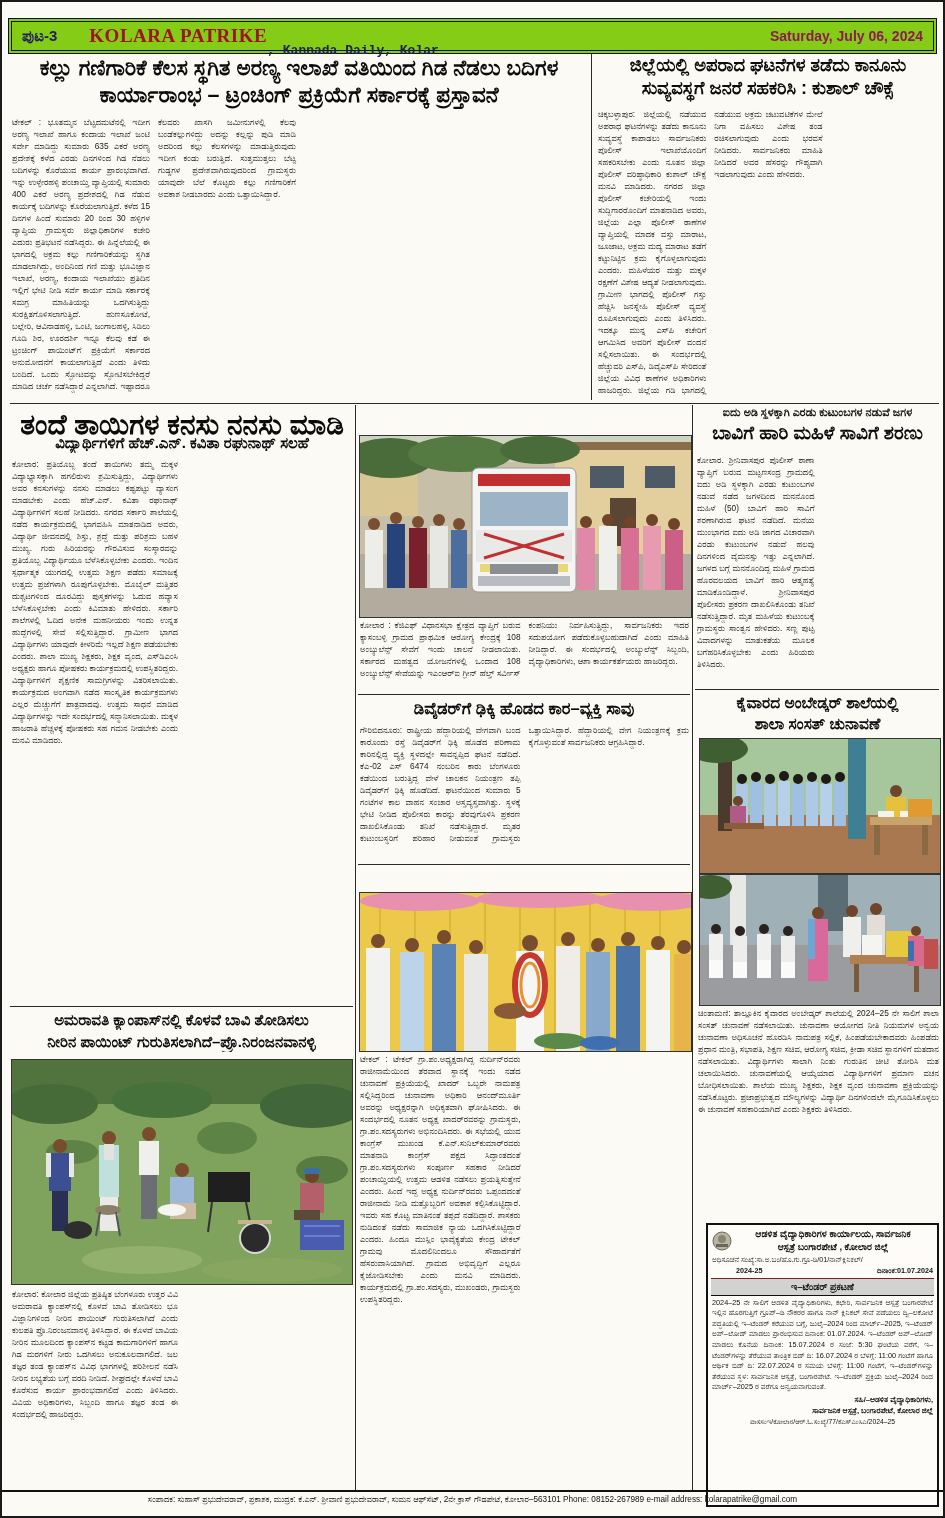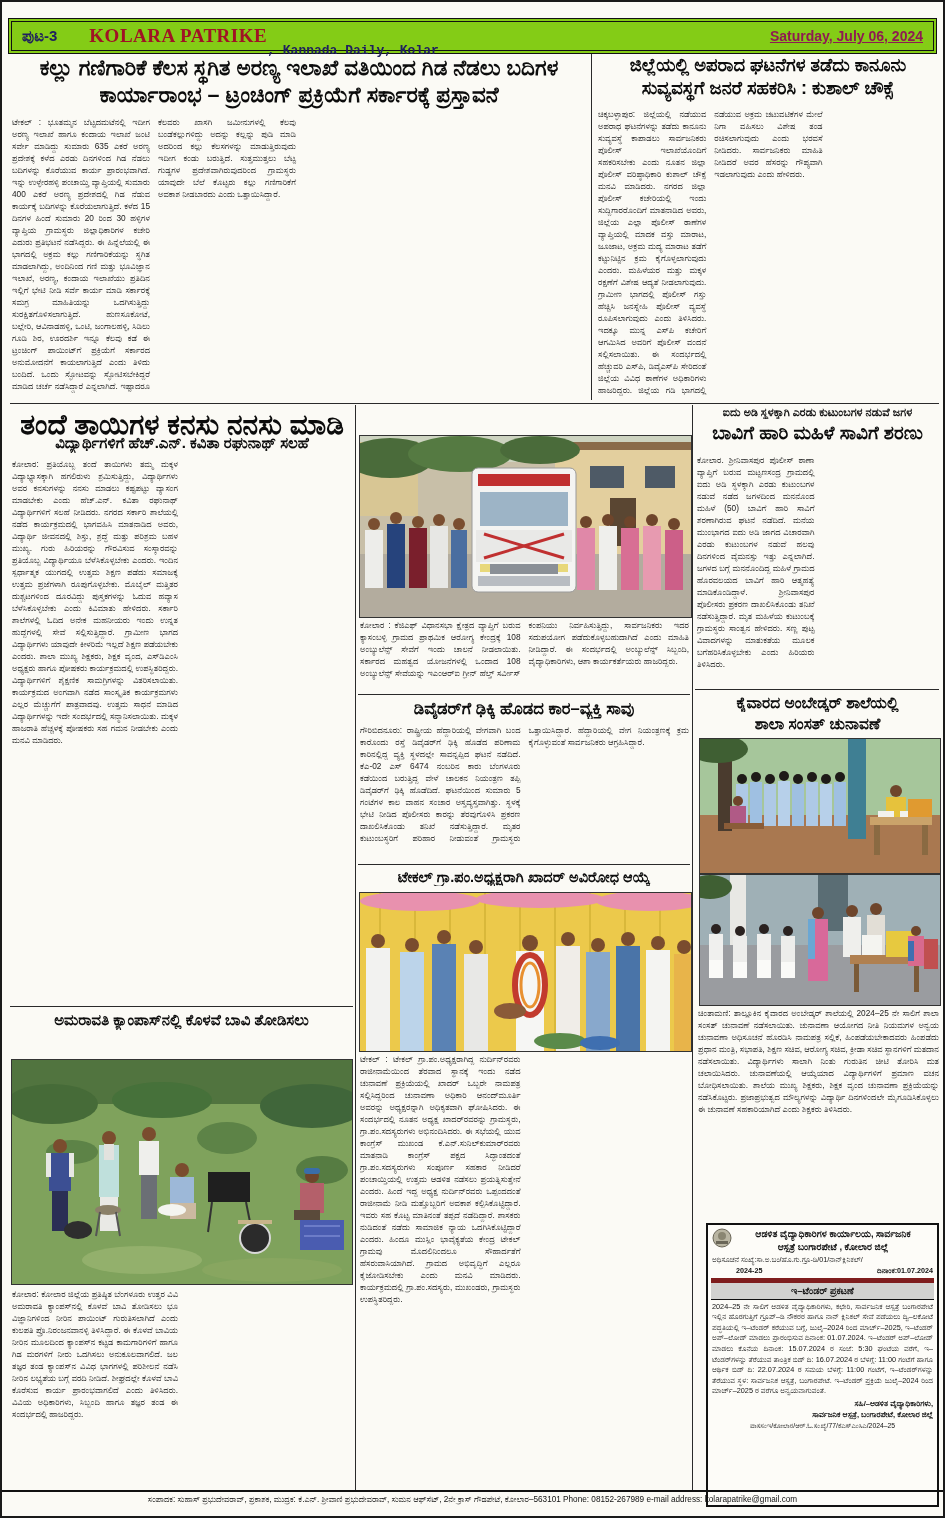--- a/index.html
+++ b/index.html
@@ -8,21 +8,21 @@
   .page{position:absolute;left:0;top:0;width:941px;height:1514px;border:2px solid #1a1a1a;
         background:#fbfaf5;overflow:hidden;}
   .abs{position:absolute;overflow:hidden;}
   
   .masthead-outer{position:absolute;left:6px;top:16px;width:927px;height:34px;border:1px solid #111;background:#84cc16;}
   .masthead-inner{position:absolute;left:2px;top:2px;right:2px;bottom:2px;border:1px solid #111;
         display:flex;align-items:center;padding:0 10px;box-sizing:border-box;}
   .pg-label{font-weight:bold;font-size:15px;color:#20205e;}
   .mh-title{font-family:"Liberation Serif","DejaVu Serif",serif;font-weight:bold;font-size:19px;color:#a01325;margin-left:32px;letter-spacing:.5px;}
   .mh-suffix{font-family:Liberation Mono, monospace;font-weight:bold;font-size:13px;color:#20205e;margin-top:28px;}
-  .mh-date{margin-left:auto;font-weight:bold;font-size:14px;color:#8f1a52;text-decoration:underline;}
+  .mh-date{margin-left:auto;font-weight:bold;font-size:14px;color:#8f1a52;}
   
   .hl{font-weight:bold;text-align:center;color:#0c0c0c;line-height:1.25;}
   .hl-xl{font-size:21.5px;}
   .hl-lg{font-size:18px;}
   .hl-md{font-size:16.5px;}
   .hl-sm{font-size:15px;}
   .kicker{font-weight:bold;text-align:center;font-size:11px;}
   
   .bodytxt{font-size:8.3px;line-height:1.45;text-align:justify;color:#222;
            column-gap:8px;column-fill:auto;word-break:break-word;}
@@ -30,25 +30,25 @@
   
   .vr{position:absolute;width:1px;background:#2a2a2a;}
   .hr{position:absolute;height:1px;background:#2a2a2a;}
   .hr2{position:absolute;height:2px;background:#111;}
   
   .photo{position:absolute;border:1px solid #333;background:#cfcabb;overflow:hidden;}
   .photo svg{display:block;}
   
   .tender{position:absolute;left:704px;top:1221px;width:233px;height:284px;border:2px solid #111;
           background:#fdfcf8;box-sizing:border-box;padding:3px 4px;font-size:7.4px;line-height:1.45;}
-  .tender-head{display:flex;align-items:flex-start;gap:1px;}
+  .tender-head{display:flex;align-items:center;gap:1px;}
   .tender-org{flex:1;text-align:center;font-weight:bold;font-size:9.3px;line-height:1.35;}
   .tender-ref{margin-top:2px;font-size:7.2px;}
   .tender-refrow{display:flex;justify-content:space-between;font-size:7.2px;font-weight:bold;margin-left:24px;}
-  .tender-band{margin:2px -1px;background:#d2d2d0;border-top:5px solid #7f1d1d;border-bottom:1px solid #111;
+  .tender-band{margin:2px -1px;background:#d2d2d0;border-top:1px solid #7f1d1d;border-bottom:1px solid #111;
                text-align:center;font-weight:bold;font-size:9.5px;padding:1px 0;}
   .tender-body{text-align:justify;font-size:7.3px;}
   .tender-sign{text-align:right;font-weight:bold;font-size:7.6px;line-height:1.4;margin-top:2px;}
   .tender-ref2{text-align:center;font-size:6.8px;margin-top:1px;}
   
   .footer{position:absolute;left:0;top:1493px;width:941px;text-align:center;font-size:8.2px;color:#111;}
 </style>
 </head>
 <body>
 
@@ -72,20 +72,21 @@
   <div class="vr" style="left:589px;top:52px;height:346px;"></div>
   <div class="hr" style="left:8px;top:401px;width:929px;"></div>
 
   <div class="abs hl" style="left:8px;top:405px;width:344px;font-size:28px;">ತಂದೆ ತಾಯಿಗಳ ಕನಸು ನನಸು ಮಾಡಿ</div>
   <div class="abs hl hl-sm" style="left:8px;top:432px;width:344px;">ವಿದ್ಯಾರ್ಥಿಗಳಿಗೆ ಹೆಚ್.ಎನ್. ಕವಿತಾ ರಘುನಾಥ್ ಸಲಹೆ</div>
   <div class="abs bodytxt c2" style="left:10px;top:456px;width:340px;height:544px;">ಕೋಲಾರ: ಪ್ರತಿಯೊಬ್ಬ ತಂದೆ ತಾಯಿಗಳು ತಮ್ಮ ಮಕ್ಕಳ ವಿದ್ಯಾಭ್ಯಾಸಕ್ಕಾಗಿ ಹಗಲಿರುಳು ಶ್ರಮಿಸುತ್ತಿದ್ದು, ವಿದ್ಯಾರ್ಥಿಗಳು ಅವರ ಕನಸುಗಳನ್ನು ನನಸು ಮಾಡಲು ಕಷ್ಟಪಟ್ಟು ವ್ಯಾಸಂಗ ಮಾಡಬೇಕು ಎಂದು ಹೆಚ್.ಎನ್. ಕವಿತಾ ರಘುನಾಥ್ ವಿದ್ಯಾರ್ಥಿಗಳಿಗೆ ಸಲಹೆ ನೀಡಿದರು. ನಗರದ ಸರ್ಕಾರಿ ಶಾಲೆಯಲ್ಲಿ ನಡೆದ ಕಾರ್ಯಕ್ರಮದಲ್ಲಿ ಭಾಗವಹಿಸಿ ಮಾತನಾಡಿದ ಅವರು, ವಿದ್ಯಾರ್ಥಿ ಜೀವನದಲ್ಲಿ ಶಿಸ್ತು, ಶ್ರದ್ಧೆ ಮತ್ತು ಪರಿಶ್ರಮ ಬಹಳ ಮುಖ್ಯ. ಗುರು ಹಿರಿಯರನ್ನು ಗೌರವಿಸುವ ಸಂಸ್ಕಾರವನ್ನು ಪ್ರತಿಯೊಬ್ಬ ವಿದ್ಯಾರ್ಥಿಯೂ ಬೆಳೆಸಿಕೊಳ್ಳಬೇಕು ಎಂದರು. ಇಂದಿನ ಸ್ಪರ್ಧಾತ್ಮಕ ಯುಗದಲ್ಲಿ ಉತ್ತಮ ಶಿಕ್ಷಣ ಪಡೆದು ಸಮಾಜಕ್ಕೆ ಉತ್ತಮ ಪ್ರಜೆಗಳಾಗಿ ರೂಪುಗೊಳ್ಳಬೇಕು. ಮೊಬೈಲ್ ಮತ್ತಿತರ ದುಶ್ಚಟಗಳಿಂದ ದೂರವಿದ್ದು ಪುಸ್ತಕಗಳನ್ನು ಓದುವ ಹವ್ಯಾಸ ಬೆಳೆಸಿಕೊಳ್ಳಬೇಕು ಎಂದು ಕಿವಿಮಾತು ಹೇಳಿದರು. ಸರ್ಕಾರಿ ಶಾಲೆಗಳಲ್ಲಿ ಓದಿದ ಅನೇಕ ಮಹನೀಯರು ಇಂದು ಉನ್ನತ ಹುದ್ದೆಗಳಲ್ಲಿ ಸೇವೆ ಸಲ್ಲಿಸುತ್ತಿದ್ದಾರೆ. ಗ್ರಾಮೀಣ ಭಾಗದ ವಿದ್ಯಾರ್ಥಿಗಳು ಯಾವುದೇ ಕೀಳರಿಮೆ ಇಲ್ಲದೆ ಶಿಕ್ಷಣ ಪಡೆಯಬೇಕು ಎಂದರು. ಶಾಲಾ ಮುಖ್ಯ ಶಿಕ್ಷಕರು, ಶಿಕ್ಷಕ ವೃಂದ, ಎಸ್‌ಡಿಎಂಸಿ ಅಧ್ಯಕ್ಷರು ಹಾಗೂ ಪೋಷಕರು ಕಾರ್ಯಕ್ರಮದಲ್ಲಿ ಉಪಸ್ಥಿತರಿದ್ದರು. ವಿದ್ಯಾರ್ಥಿಗಳಿಗೆ ಶೈಕ್ಷಣಿಕ ಸಾಮಗ್ರಿಗಳನ್ನು ವಿತರಿಸಲಾಯಿತು. ಕಾರ್ಯಕ್ರಮದ ಅಂಗವಾಗಿ ನಡೆದ ಸಾಂಸ್ಕೃತಿಕ ಕಾರ್ಯಕ್ರಮಗಳು ಎಲ್ಲರ ಮೆಚ್ಚುಗೆಗೆ ಪಾತ್ರವಾದವು. ಉತ್ತಮ ಸಾಧನೆ ಮಾಡಿದ ವಿದ್ಯಾರ್ಥಿಗಳನ್ನು ಇದೇ ಸಂದರ್ಭದಲ್ಲಿ ಸನ್ಮಾನಿಸಲಾಯಿತು. ಮಕ್ಕಳ ಹಾಜರಾತಿ ಹೆಚ್ಚಳಕ್ಕೆ ಪೋಷಕರು ಸಹ ಗಮನ ನೀಡಬೇಕು ಎಂದು ಮನವಿ ಮಾಡಿದರು.</div>
 
   <div class="hr" style="left:8px;top:1004px;width:343px;"></div>
 
   <div class="abs hl hl-sm" style="left:8px;top:1009px;width:343px;">ಅಮರಾವತಿ ಕ್ಯಾಂಪಾಸ್‌ನಲ್ಲಿ ಕೊಳವೆ ಬಾವಿ ತೋಡಿಸಲು</div>
+  <div class="abs hl hl-sm" style="left:8px;top:1031px;width:343px;">ನೀರಿನ ಪಾಯಿಂಟ್ ಗುರುತಿಸಲಾಗಿದೆ–ಪ್ರೊ.ನಿರಂಜನವಾನಳ್ಳಿ</div>
 
   <div class="photo" style="left:9px;top:1057px;width:340px;height:224px;" aria-label="ಅಮರಾವತಿ ಕ್ಯಾಂಪಸ್‌ನಲ್ಲಿ ನೀರಿನ ಪಾಯಿಂಟ್ ಗುರುತಿಸುತ್ತಿರುವ ಭೂ ವಿಜ್ಞಾನಿಗಳ ತಂಡ">
     <svg width="340" height="224" viewBox="0 0 340 224">
       <rect width="340" height="224" fill="#7fa25c"></rect>
       <rect x="250" y="0" width="90" height="20" fill="#cfd6c4"></rect>
       <rect x="0" y="0" width="340" height="44" fill="#51743f"></rect>
       <ellipse cx="40" cy="44" rx="46" ry="20" fill="#466b38"></ellipse>
       <ellipse cx="150" cy="40" rx="50" ry="18" fill="#46713a"></ellipse>
       <ellipse cx="300" cy="46" rx="52" ry="22" fill="#40663a"></ellipse>
       <ellipse cx="215" cy="78" rx="30" ry="16" fill="#5d8347"></ellipse>
@@ -190,21 +191,20 @@
       </g>
     </svg>
   </div>
   <div class="abs bodytxt c2" style="left:358px;top:617px;width:329px;height:72px;">ಕೋಲಾರ : ಕೆಜಿಎಫ್ ವಿಧಾನಸಭಾ ಕ್ಷೇತ್ರದ ವ್ಯಾಪ್ತಿಗೆ ಬರುವ ಕ್ಯಾಸಂಬಳ್ಳಿ ಗ್ರಾಮದ ಪ್ರಾಥಮಿಕ ಆರೋಗ್ಯ ಕೇಂದ್ರಕ್ಕೆ 108 ಅಂಬ್ಯುಲೆನ್ಸ್ ಸೇವೆಗೆ ಇಂದು ಚಾಲನೆ ನೀಡಲಾಯಿತು. ಸರ್ಕಾರದ ಮಹತ್ವದ ಯೋಜನೆಗಳಲ್ಲಿ ಒಂದಾದ 108 ಅಂಬ್ಯುಲೆನ್ಸ್ ಸೇವೆಯನ್ನು ಇಎಂಆರ್‌ಐ ಗ್ರೀನ್ ಹೆಲ್ತ್ ಸರ್ವೀಸ್ ಕಂಪನಿಯು ನಿರ್ವಹಿಸುತ್ತಿದ್ದು, ಸಾರ್ವಜನಿಕರು ಇದರ ಸದುಪಯೋಗ ಪಡೆದುಕೊಳ್ಳಬಹುದಾಗಿದೆ ಎಂದು ಮಾಹಿತಿ ನೀಡಿದ್ದಾರೆ. ಈ ಸಂದರ್ಭದಲ್ಲಿ ಅಂಬ್ಯುಲೆನ್ಸ್ ಸಿಬ್ಬಂದಿ, ವೈದ್ಯಾಧಿಕಾರಿಗಳು, ಆಶಾ ಕಾರ್ಯಕರ್ತೆಯರು ಹಾಜರಿದ್ದರು.</div>
 
   <div class="hr" style="left:356px;top:692px;width:332px;"></div>
   <div class="abs hl hl-md" style="left:356px;top:696px;width:332px;">ಡಿವೈಡರ್‌ಗೆ ಢಿಕ್ಕಿ ಹೊಡದ ಕಾರ–ವ್ಯಕ್ತಿ ಸಾವು</div>
   <div class="abs bodytxt c2" style="left:358px;top:722px;width:329px;height:138px;">ಗೌರಿಬಿದನೂರು: ರಾಷ್ಟ್ರೀಯ ಹೆದ್ದಾರಿಯಲ್ಲಿ ವೇಗವಾಗಿ ಬಂದ ಕಾರೊಂದು ರಸ್ತೆ ಡಿವೈಡರ್‌ಗೆ ಢಿಕ್ಕಿ ಹೊಡೆದ ಪರಿಣಾಮ ಕಾರಿನಲ್ಲಿದ್ದ ವ್ಯಕ್ತಿ ಸ್ಥಳದಲ್ಲೇ ಸಾವನ್ನಪ್ಪಿದ ಘಟನೆ ನಡೆದಿದೆ. ಕೆಎ-02 ಎಸ್ 6474 ನಂಬರಿನ ಕಾರು ಬೆಂಗಳೂರು ಕಡೆಯಿಂದ ಬರುತ್ತಿದ್ದ ವೇಳೆ ಚಾಲಕನ ನಿಯಂತ್ರಣ ತಪ್ಪಿ ಡಿವೈಡರ್‌ಗೆ ಢಿಕ್ಕಿ ಹೊಡೆದಿದೆ. ಘಟನೆಯಿಂದ ಸುಮಾರು 5 ಗಂಟೆಗಳ ಕಾಲ ವಾಹನ ಸಂಚಾರ ಅಸ್ತವ್ಯಸ್ತವಾಗಿತ್ತು. ಸ್ಥಳಕ್ಕೆ ಭೇಟಿ ನೀಡಿದ ಪೊಲೀಸರು ಕಾರನ್ನು ತೆರವುಗೊಳಿಸಿ ಪ್ರಕರಣ ದಾಖಲಿಸಿಕೊಂಡು ತನಿಖೆ ನಡೆಸುತ್ತಿದ್ದಾರೆ. ಮೃತರ ಕುಟುಂಬಸ್ಥರಿಗೆ ಪರಿಹಾರ ನೀಡುವಂತೆ ಗ್ರಾಮಸ್ಥರು ಒತ್ತಾಯಿಸಿದ್ದಾರೆ. ಹೆದ್ದಾರಿಯಲ್ಲಿ ವೇಗ ನಿಯಂತ್ರಣಕ್ಕೆ ಕ್ರಮ ಕೈಗೊಳ್ಳುವಂತೆ ಸಾರ್ವಜನಿಕರು ಆಗ್ರಹಿಸಿದ್ದಾರೆ.</div>
 
   <div class="hr" style="left:356px;top:862px;width:332px;"></div>
-  <div class="abs hl" style="left:356px;top:866px;width:332px;font-size:14.5px;">ಟೇಕಲ್ ಗ್ರಾ.ಪಂ.ಅಧ್ಯಕ್ಷರಾಗಿ ಖಾದರ್ ಅವಿರೋಧ ಆಯ್ಕೆ</div>
 
   <div class="photo" style="left:357px;top:890px;width:331px;height:158px;" aria-label="ನೂತನ ಅಧ್ಯಕ್ಷ ಖಾದರ್ ಅವರನ್ನು ಗ್ರಾಮಸ್ಥರು ಹಾಗೂ ಸದಸ್ಯರು ಅಭಿನಂದಿಸಿದರು">
     <svg width="331" height="158" viewBox="0 0 331 158">
       <rect width="331" height="158" fill="#ecc94b"></rect>
       <g stroke="#d9b83a" stroke-width="2">
         <line x1="20" y1="0" x2="20" y2="158"></line>
           <line x1="55" y1="0" x2="55" y2="158"></line>
           <line x1="90" y1="0" x2="90" y2="158"></line>
           <line x1="125" y1="0" x2="125" y2="158"></line>
           <line x1="160" y1="0" x2="160" y2="158"></line>

